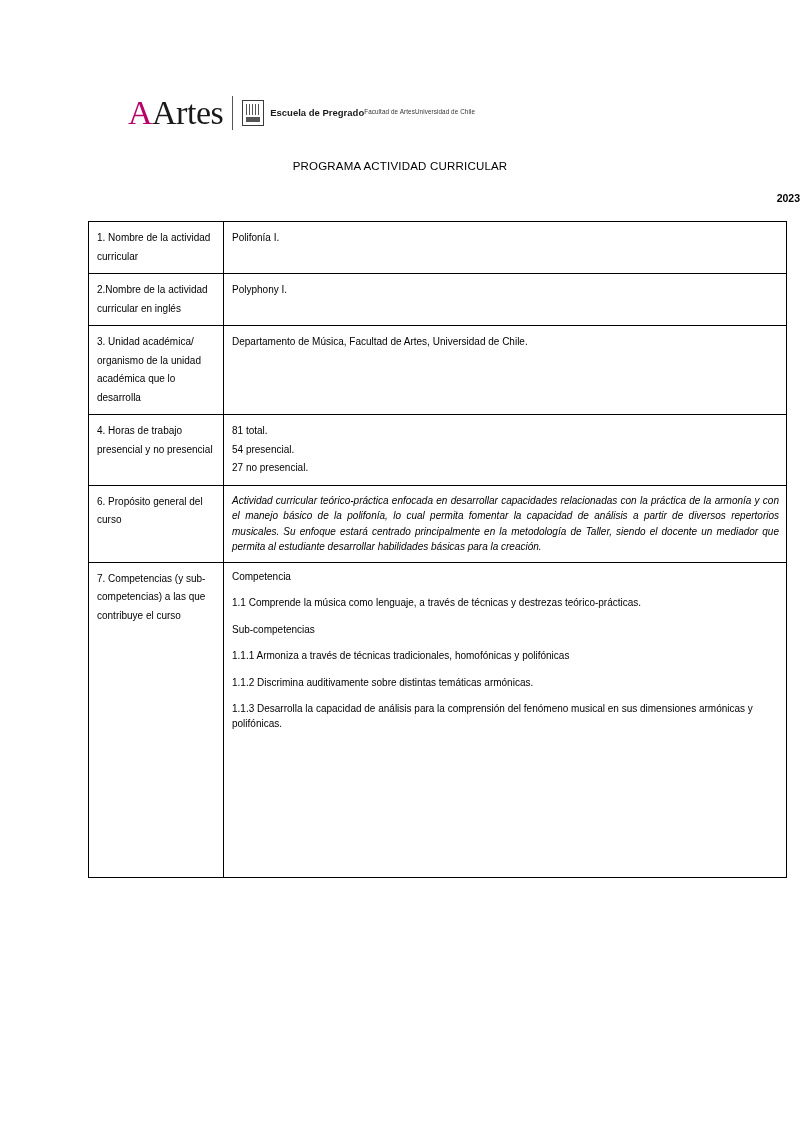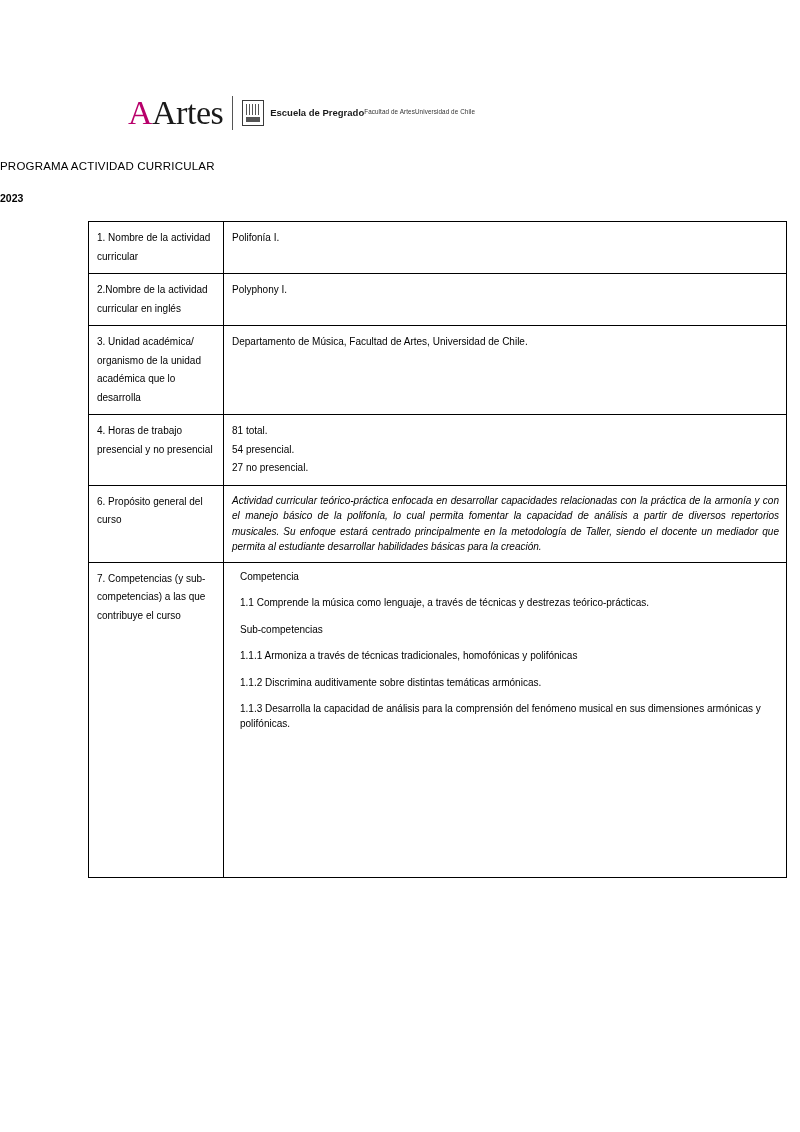--- a/index.html
+++ b/index.html
@@ -87,30 +87,30 @@
     color: #333;
     letter-spacing: 0.1px;
   }
 
   
   .doc-title {
     position: absolute;
     top: 160px;
     left: 0;
     width: 800px;
-    text-align: left;
+    text-align: center;
     font-size: 11.5px;
     letter-spacing: 0.2px;
   }
   .doc-year {
     position: absolute;
     top: 192px;
     left: 0;
     width: 800px;
-    text-align: left;
+    text-align: right;
     font-size: 10.5px;
     font-weight: bold;
   }
 
   
   table.prog {
     position: absolute;
     top: 221px;
     left: 88px;
     width: 674px;
@@ -134,21 +134,21 @@
   .val-line {
     line-height: 1.85;
   }
   .just-italic {
     font-style: italic;
     text-align: justify;
     line-height: 1.55;
     font-size: 10px;
   }
   .comp-block p {
-    margin: 0 0 12px 8px;
+    margin: 0 0 12px 0;
     line-height: 1.45;
   }
   .comp-block p.plain {
     font-style: normal;
   }
   .comp-block p.ital {
   }
   .tall-cell {
     height: 300px;
   }

